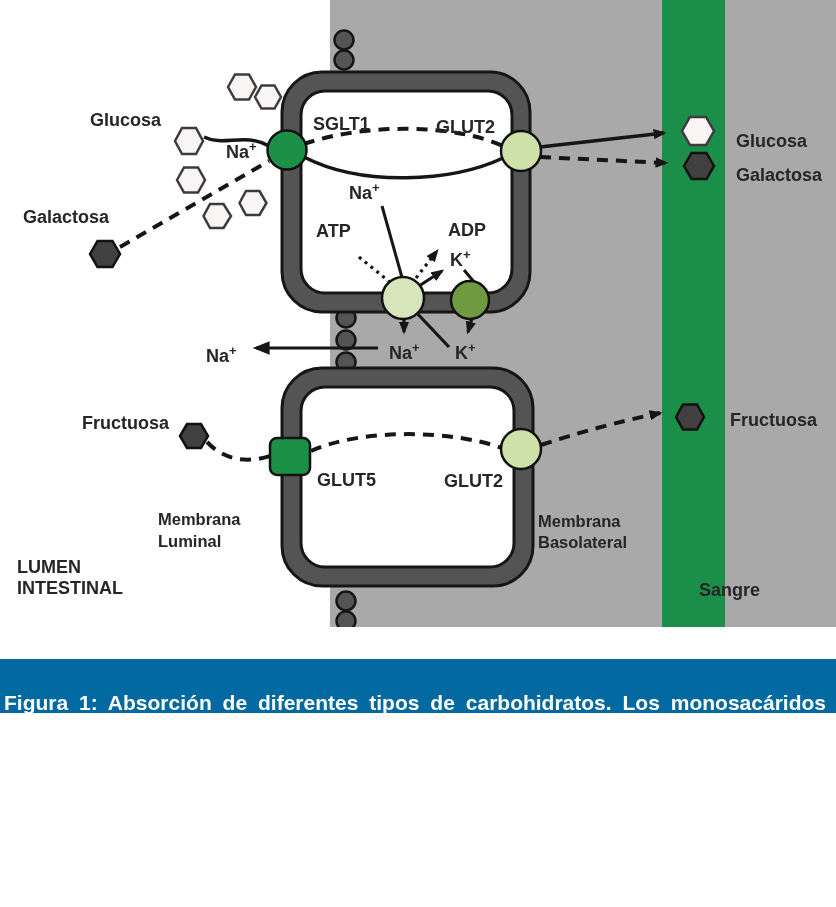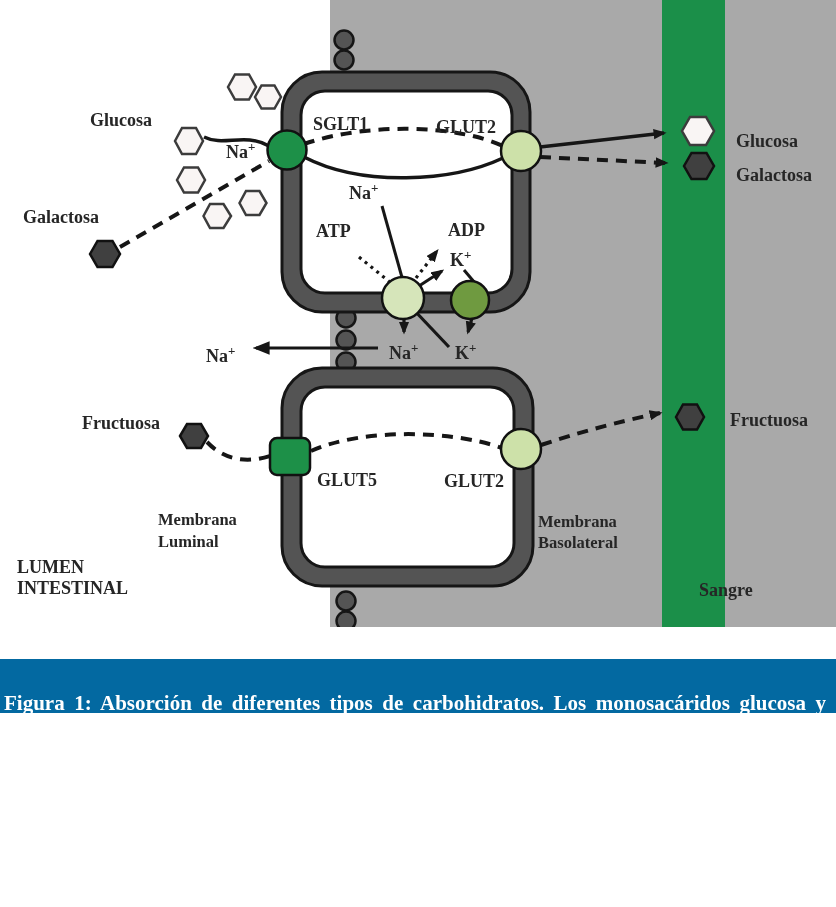--- a/index.html
+++ b/index.html
@@ -1,19 +1,19 @@
 <!DOCTYPE html>
 <html><head>
 <meta charset="utf-8">
 <style>
   html,body{margin:0;padding:0;background:#ffffff;}
   .stage{
     position:relative;
     width:836px;height:713px;
-    font-family:Liberation Serif, serif;
+    font-family:Liberation Sans, sans-serif;
     overflow:hidden;
     background:#ffffff;
   }
   .diagram{display:block;}
   .caption-box{
     position:absolute;left:0;top:627px;width:836px;height:280px;
     background:#0369a1;
     box-sizing:border-box;
     padding:29px 10px 0 4px;
     margin-top:32px;

